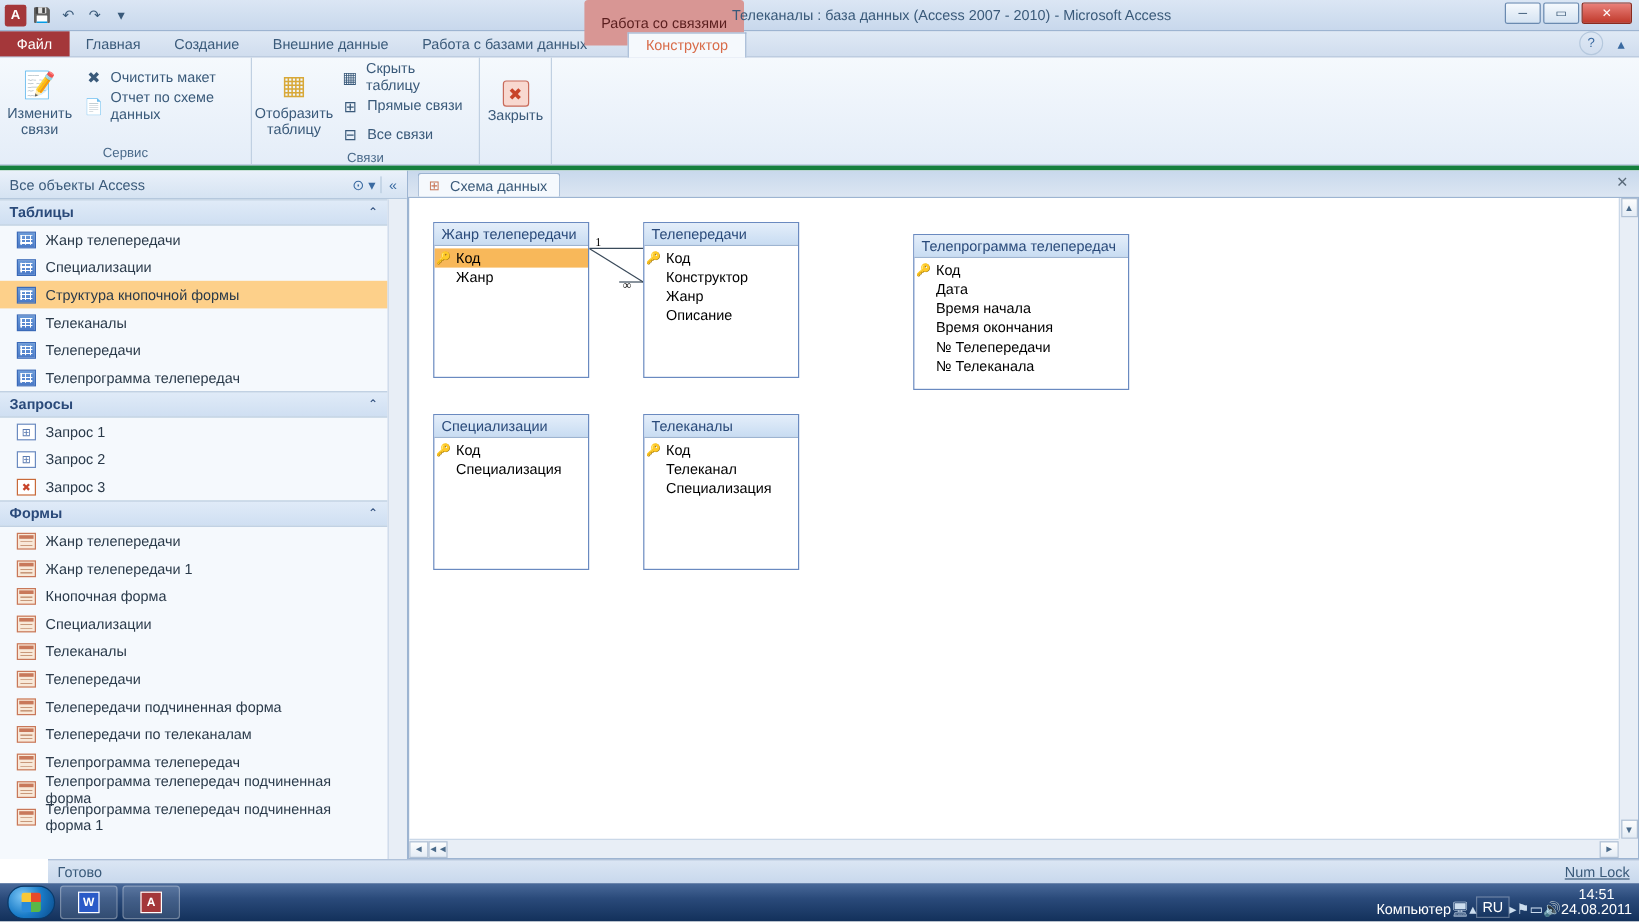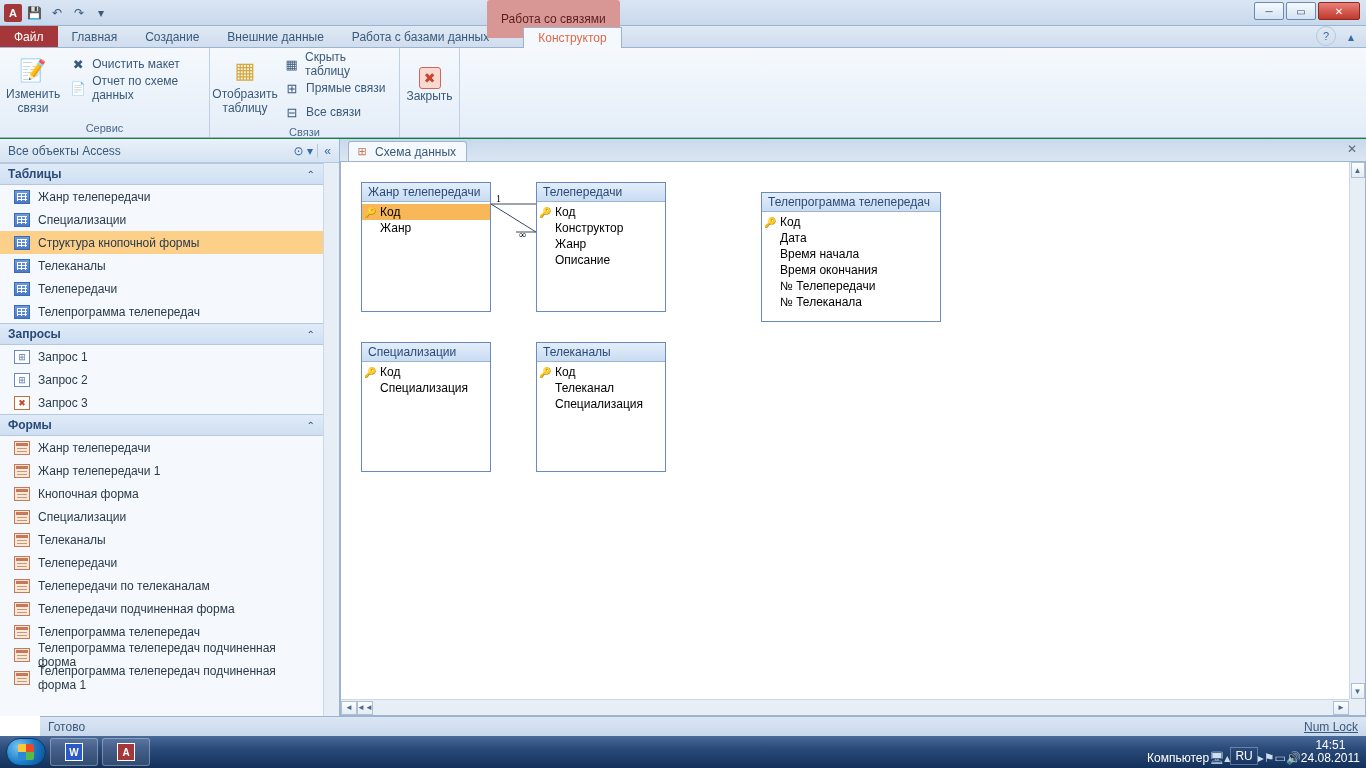--- a/index.html
+++ b/index.html
@@ -29,21 +29,21 @@
 .ribbon-group { border-right:1px solid #c0d0e2; display:flex; flex-direction:column; }
 .ribbon-group-body { flex:1; display:flex; align-items:flex-start; padding:4px 6px; gap:6px; }
 .ribbon-group-label { height:16px; text-align:center; color:#4a6a8a; font-size:11px; }
 .big-btn { display:flex; flex-direction:column; align-items:center; justify-content:center; width:58px; height:66px; cursor:pointer; text-align:center; color:#3a5a7a; }
 .big-btn .icon { width:32px; height:32px; display:flex; align-items:center; justify-content:center; font-size:22px; }
 .small-btns { display:flex; flex-direction:column; gap:4px; padding-top:2px; }
 .small-btn { display:flex; align-items:center; gap:6px; height:20px; padding:0 4px; cursor:pointer; color:#3a5a7a; }
 .small-btn .icon { width:16px; height:16px; display:flex; align-items:center; justify-content:center; font-size:13px; }
 
 
-.main { flex:1; display:flex; overflow:hidden; border-top:1px solid #15803d; }
+.main { flex:1; display:flex; overflow:hidden; border-top:4px solid #15803d; }
 
 
 .nav-pane { width:340px; background:#f5f9fd; border-right:1px solid #9db4d1; display:flex; flex-direction:column; }
 .nav-header { height:24px; background:linear-gradient(#eaf1fa,#d5e3f2); border-bottom:1px solid #b5c8dd; display:flex; align-items:center; padding:0 8px; color:#3a5a7a; }
 .nav-header .chev { margin-left:auto; cursor:pointer; color:#3a6aa1; }
 .nav-header .collapse { width:14px; text-align:center; cursor:pointer; color:#3a6aa1; margin-left:4px; border-left:1px solid #b5c8dd; padding-left:6px; }
 .nav-body { flex:1; overflow-y:auto; overflow-x:hidden; display:flex; }
 .nav-list { flex:1; }
 .nav-scroll { width:16px; background:#e8eef6; border-left:1px solid #cad8e8; }
 .nav-group-header { background:linear-gradient(#e0ebf8,#cfdff2); border-top:1px solid #b5c8dd; border-bottom:1px solid #b5c8dd; padding:3px 8px; color:#2a4a7a; font-weight:bold; display:flex; align-items:center; }
@@ -110,20 +110,21 @@
 
 <div class="titlebar">
   <div class="qat">
     <div class="app-icon">A</div>
     <div class="qat-btn">💾</div>
     <div class="qat-btn">↶</div>
     <div class="qat-btn">↷</div>
     <div class="qat-btn">▾</div>
   </div>
   <div class="context-tab">Работа со связями</div>
+  <div class="title">Телеканалы : база данных (Access 2007 - 2010)  -  Microsoft Access</div>
   <div class="win-controls">
     <div class="win-btn">─</div>
     <div class="win-btn">▭</div>
     <div class="win-btn close">✕</div>
   </div>
 </div>
 
 <div class="ribbon-tabs">
   <div class="tab file">Файл</div>
   <div class="tab">Главная</div>
@@ -268,25 +269,25 @@
         <div class="nav-item">
             <span class="obj-icon form"></span>
             <span>Телеканалы</span>
           </div>
         <div class="nav-item">
             <span class="obj-icon form"></span>
             <span>Телепередачи</span>
           </div>
         <div class="nav-item">
             <span class="obj-icon form"></span>
+            <span>Телепередачи подчиненная форма</span>
+          </div>
+        <div class="nav-item">
+            <span class="obj-icon form"></span>
             <span>Телепередачи по телеканалам</span>
-          </div>
-        <div class="nav-item">
-            <span class="obj-icon form"></span>
-            <span>Телепередачи подчиненная форма</span>
           </div>
         <div class="nav-item">
             <span class="obj-icon form"></span>
             <span>Телепрограмма телепередач</span>
           </div>
         <div class="nav-item">
             <span class="obj-icon form"></span>
             <span>Телепрограмма телепередач подчиненная форма</span>
           </div>
         <div class="nav-item">

